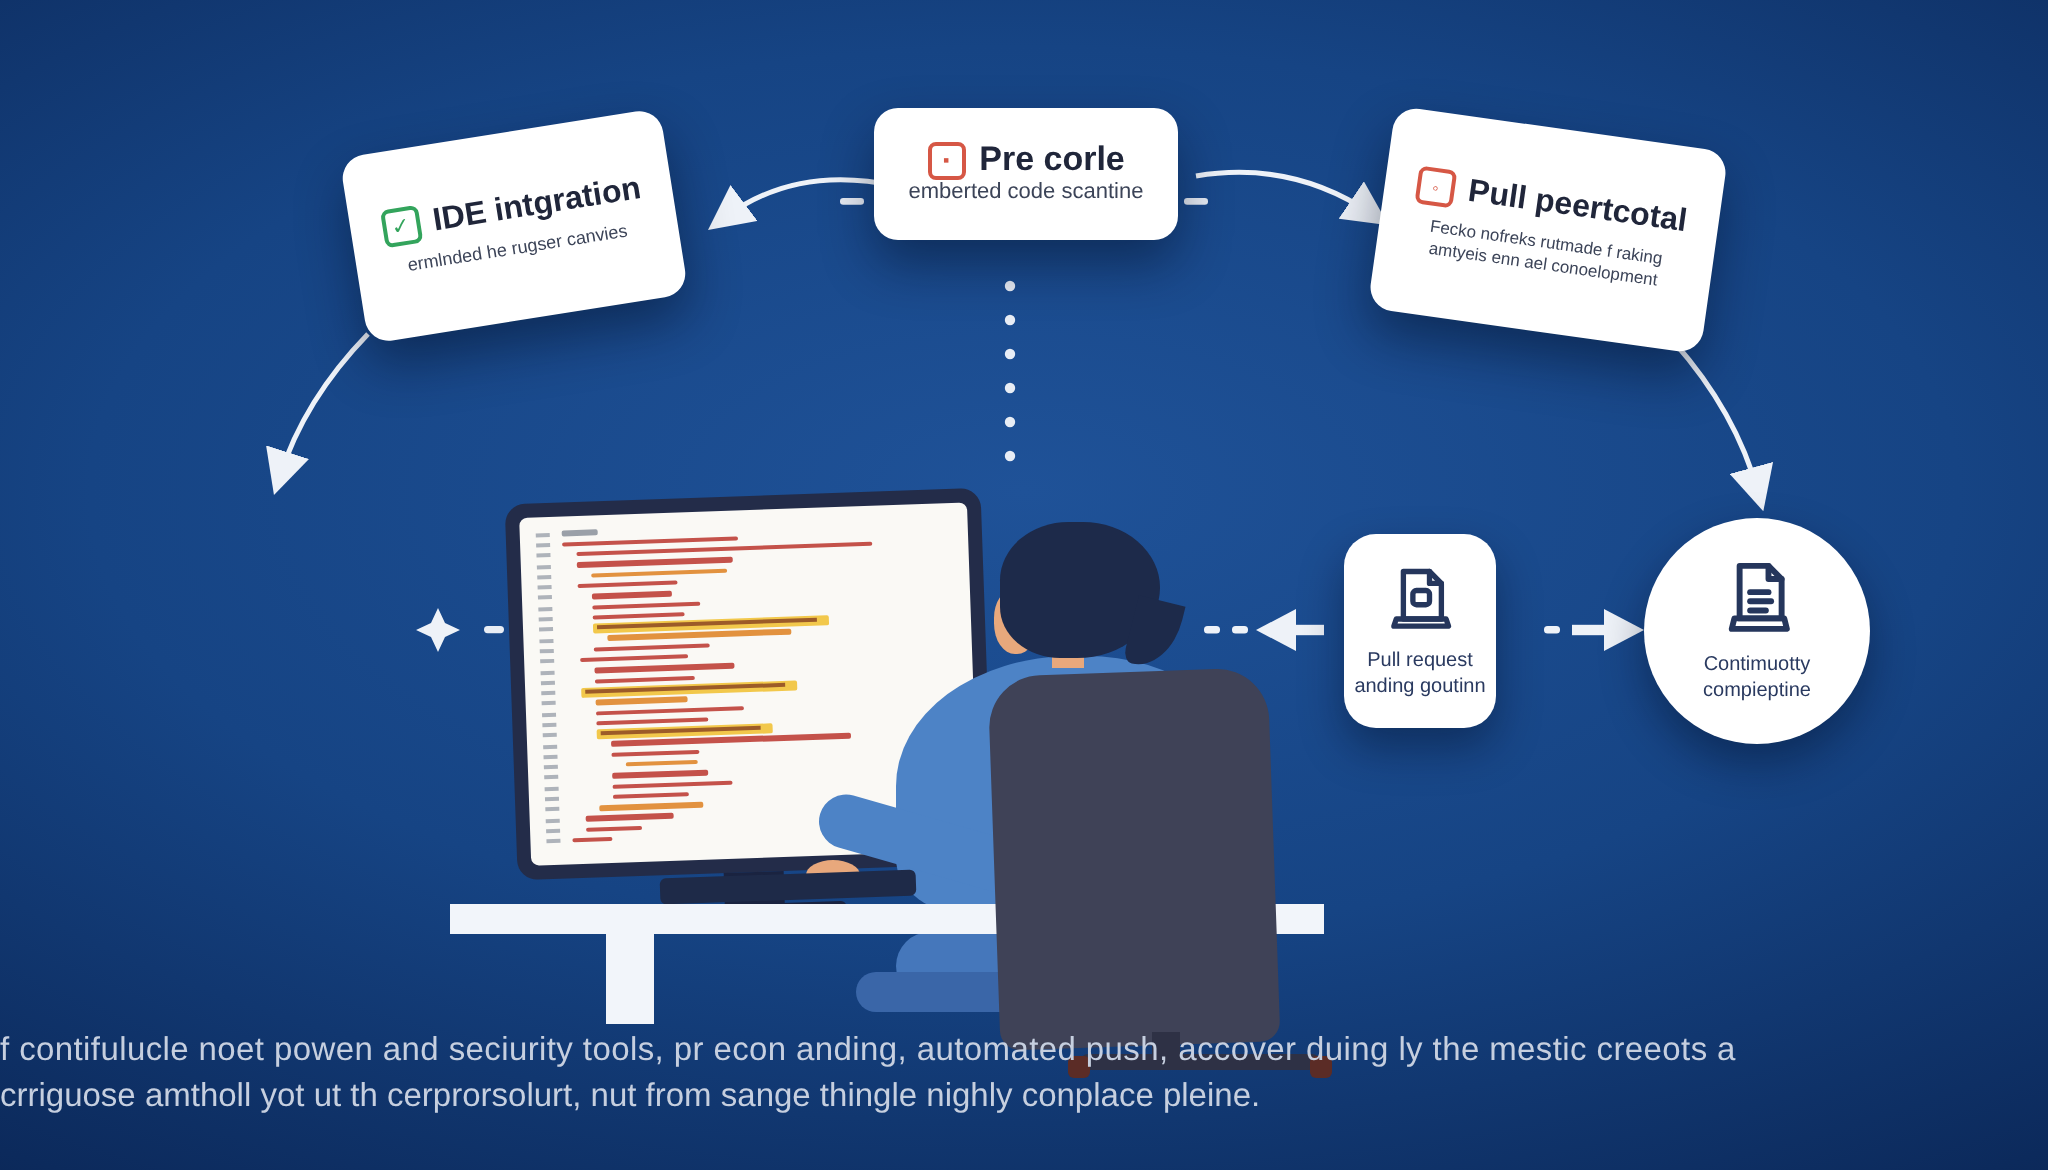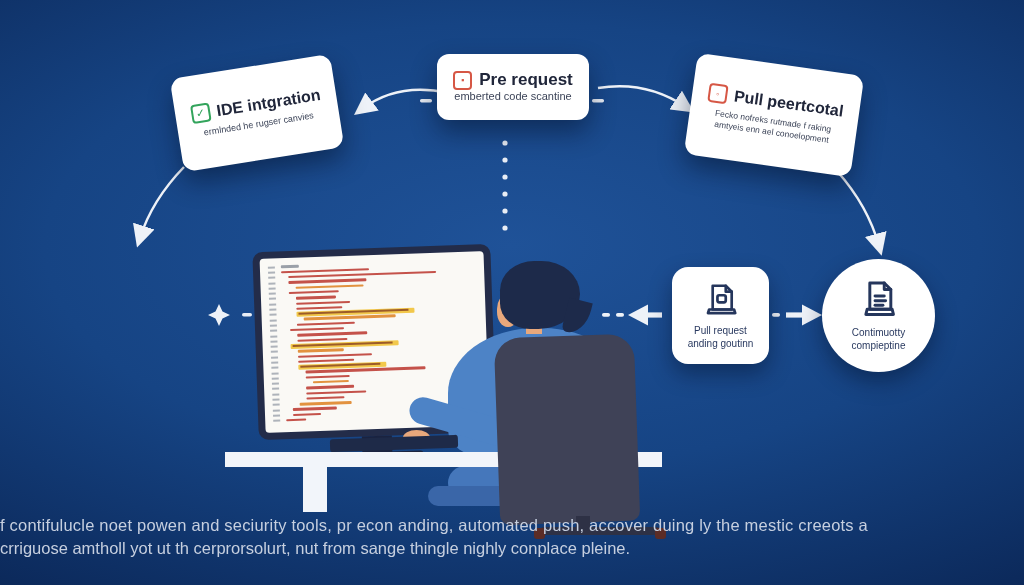--- a/index.html
+++ b/index.html
@@ -24,21 +24,21 @@
   #card-pull .sub{font-size:8.5px;margin-top:5px;}
   .chkicon{display:inline-flex;align-items:center;justify-content:center;width:15px;height:15px;
     border:2px solid #33a45c;border-radius:4px;color:#33a45c;font-size:11px;font-weight:bold;}
   .redicon{display:inline-flex;align-items:center;justify-content:center;width:15px;height:15px;
     border:2px solid #d65745;border-radius:4px;color:#d65745;font-size:9px;font-weight:bold;}
   
   .node{position:absolute;background:#fff;display:flex;flex-direction:column;align-items:center;
     justify-content:center;gap:6px;z-index:6;box-shadow:0 10px 22px rgba(2,10,30,.4);color:#23365e;}
   .node .nlabel{font-size:10px;color:#2a3a60;text-align:center;line-height:1.3;}
   #node-ide{left:92px;top:257px;width:108px;height:108px;border-radius:50%;}
-  #node-pr{left:672px;top:267px;width:97px;height:97px;border-radius:16px;}
+  #node-pr{left:672px;top:267px;width:76px;height:97px;border-radius:16px;}
   #node-cc{left:822px;top:259px;width:113px;height:113px;border-radius:50%;}
   
   #monitor{left:256px;top:248px;width:240px;height:214px;transform:rotate(-2deg);z-index:2;}
   #mframe{left:0;top:0;width:238px;height:188px;background:#232c49;border-radius:10px;}
   #mscreen{left:7px;top:7px;width:224px;height:174px;background:#faf9f5;border-radius:4px;overflow:hidden;padding:6px 8px;box-sizing:border-box;}
   .cl{display:flex;align-items:center;height:5.3px;}
   .cl .num{width:7px;height:2px;background:#aeb3ba;margin-right:6px;flex:none;}
   .cl .bar{height:2.4px;border-radius:1px;}
   .cl .bar.red{background:#c4524a;}
   .cl .bar.orange{background:#e2923f;}
@@ -274,21 +274,21 @@
     <div class="trow">
       <span class="chkicon">✓</span>
       <span class="title">IDE intgration</span>
     </div>
     <div class="sub">ermlnded he rugser canvies</div>
   </div>
 
   <div id="card-pre" class="card">
     <div class="trow">
       <span class="redicon">▪</span>
-      <span class="title">Pre request</span>
+      <span class="title">Pre corle</span>
     </div>
     <div class="sub">emberted code scantine</div>
   </div>
 
   <div id="card-pull" class="card">
     <div class="trow">
       <span class="redicon">◦</span>
       <span class="title">Pull peertcotal</span>
     </div>
     <div class="sub">

